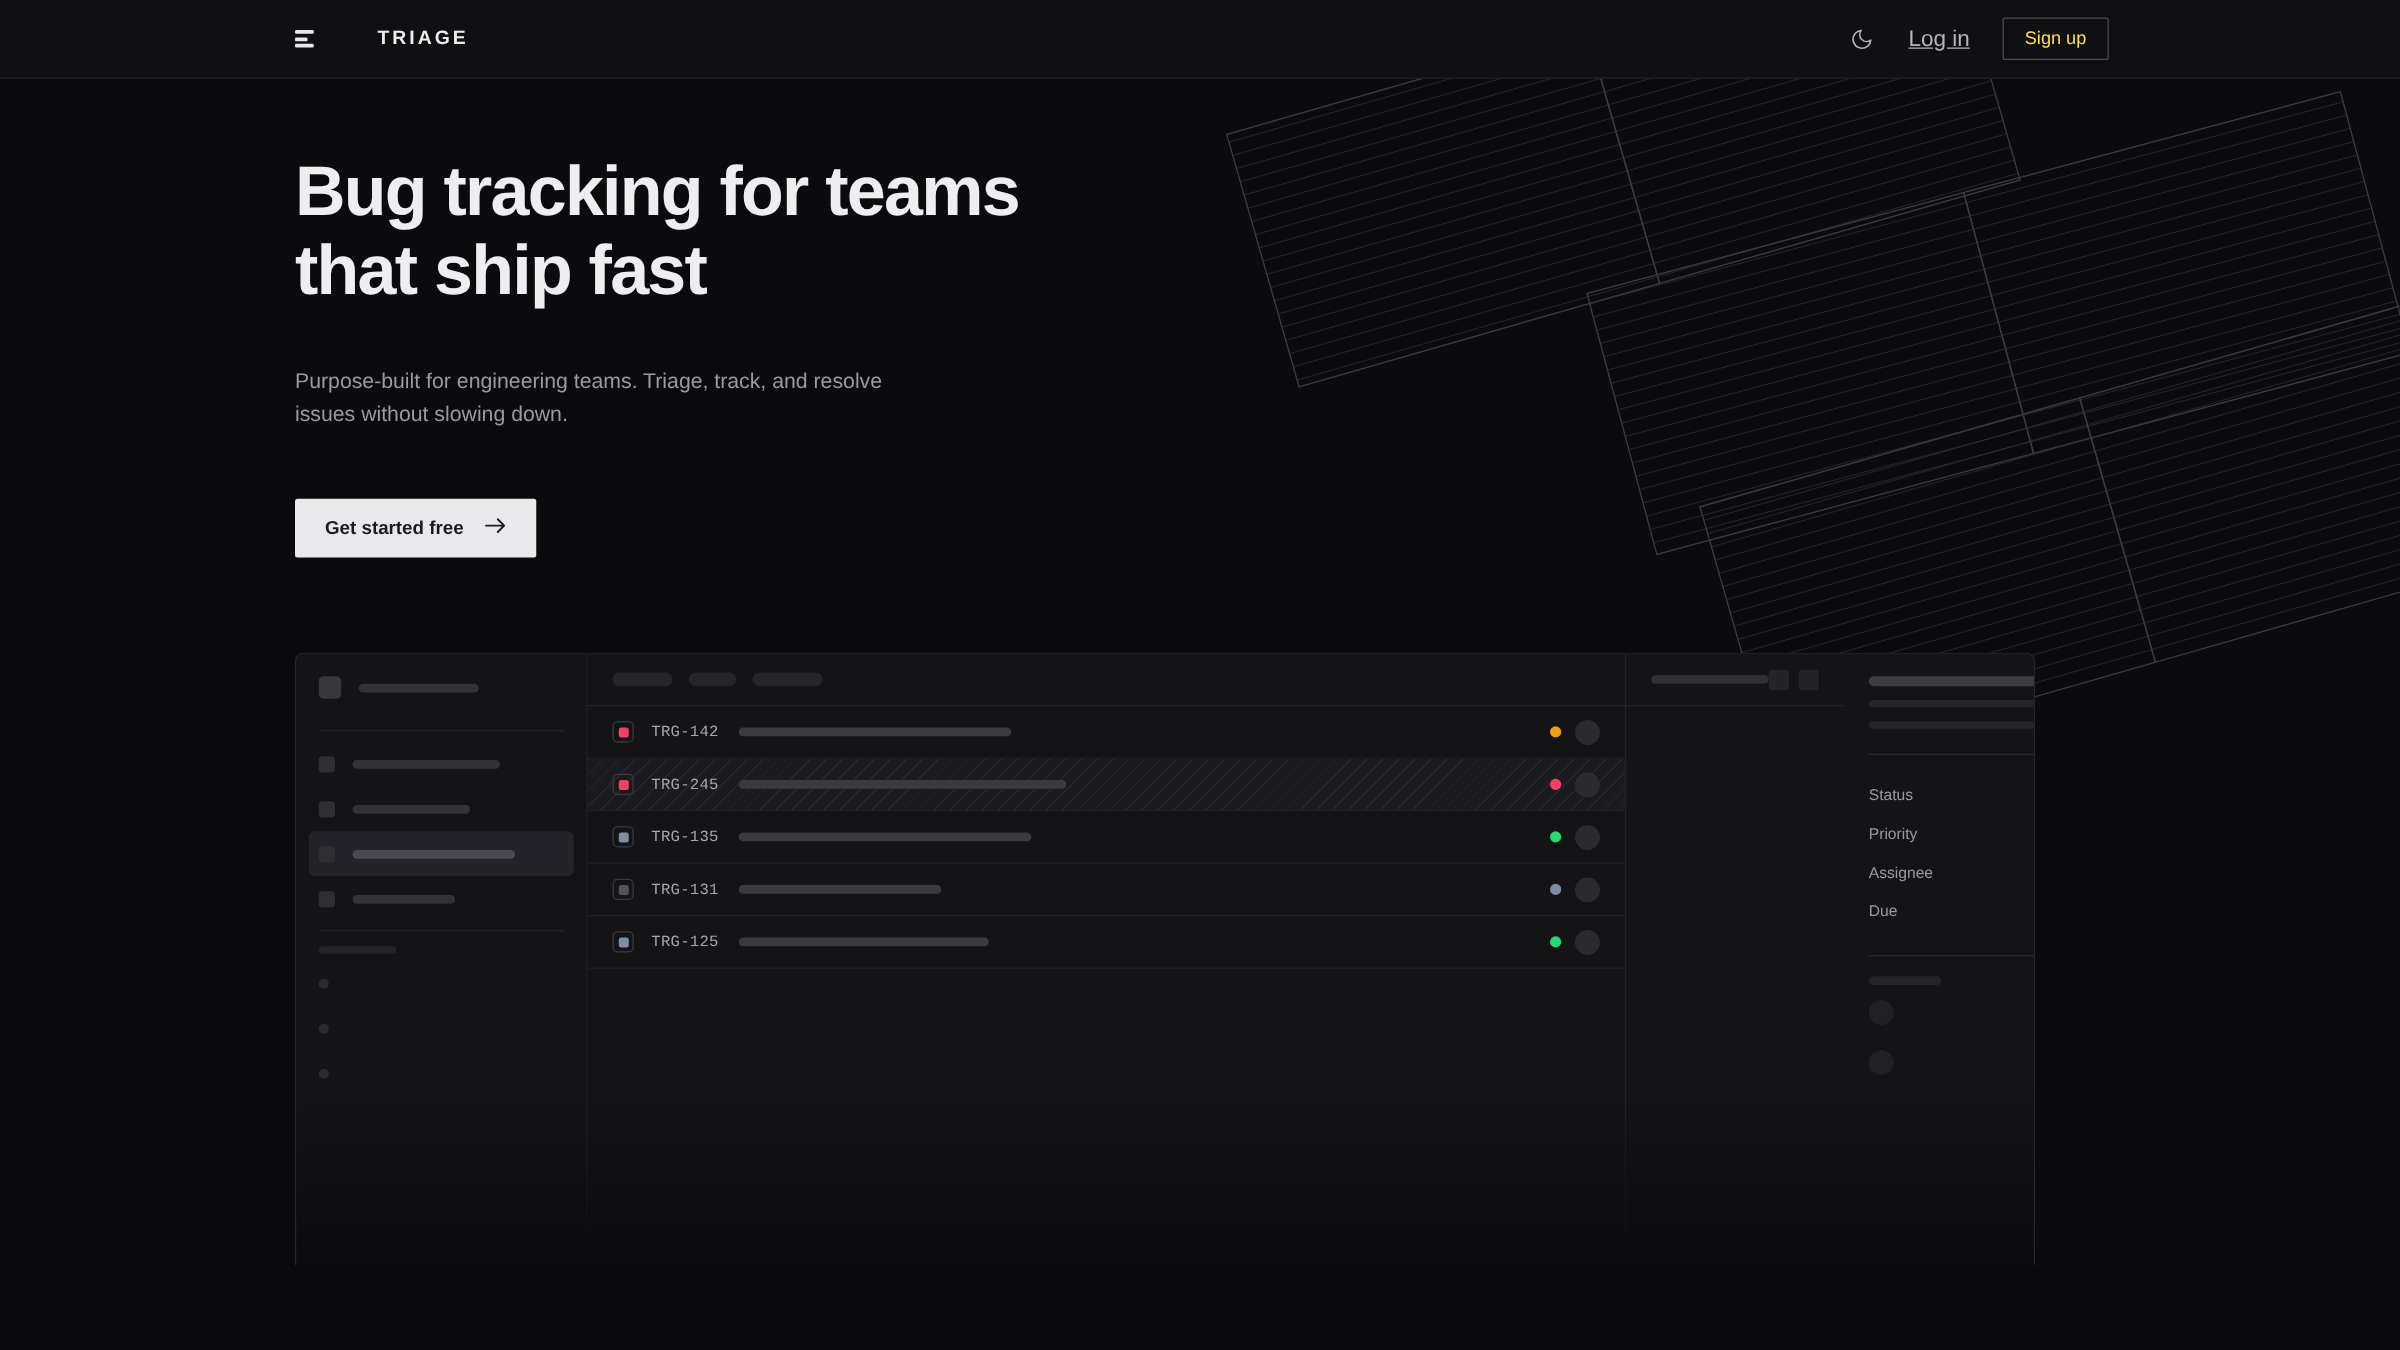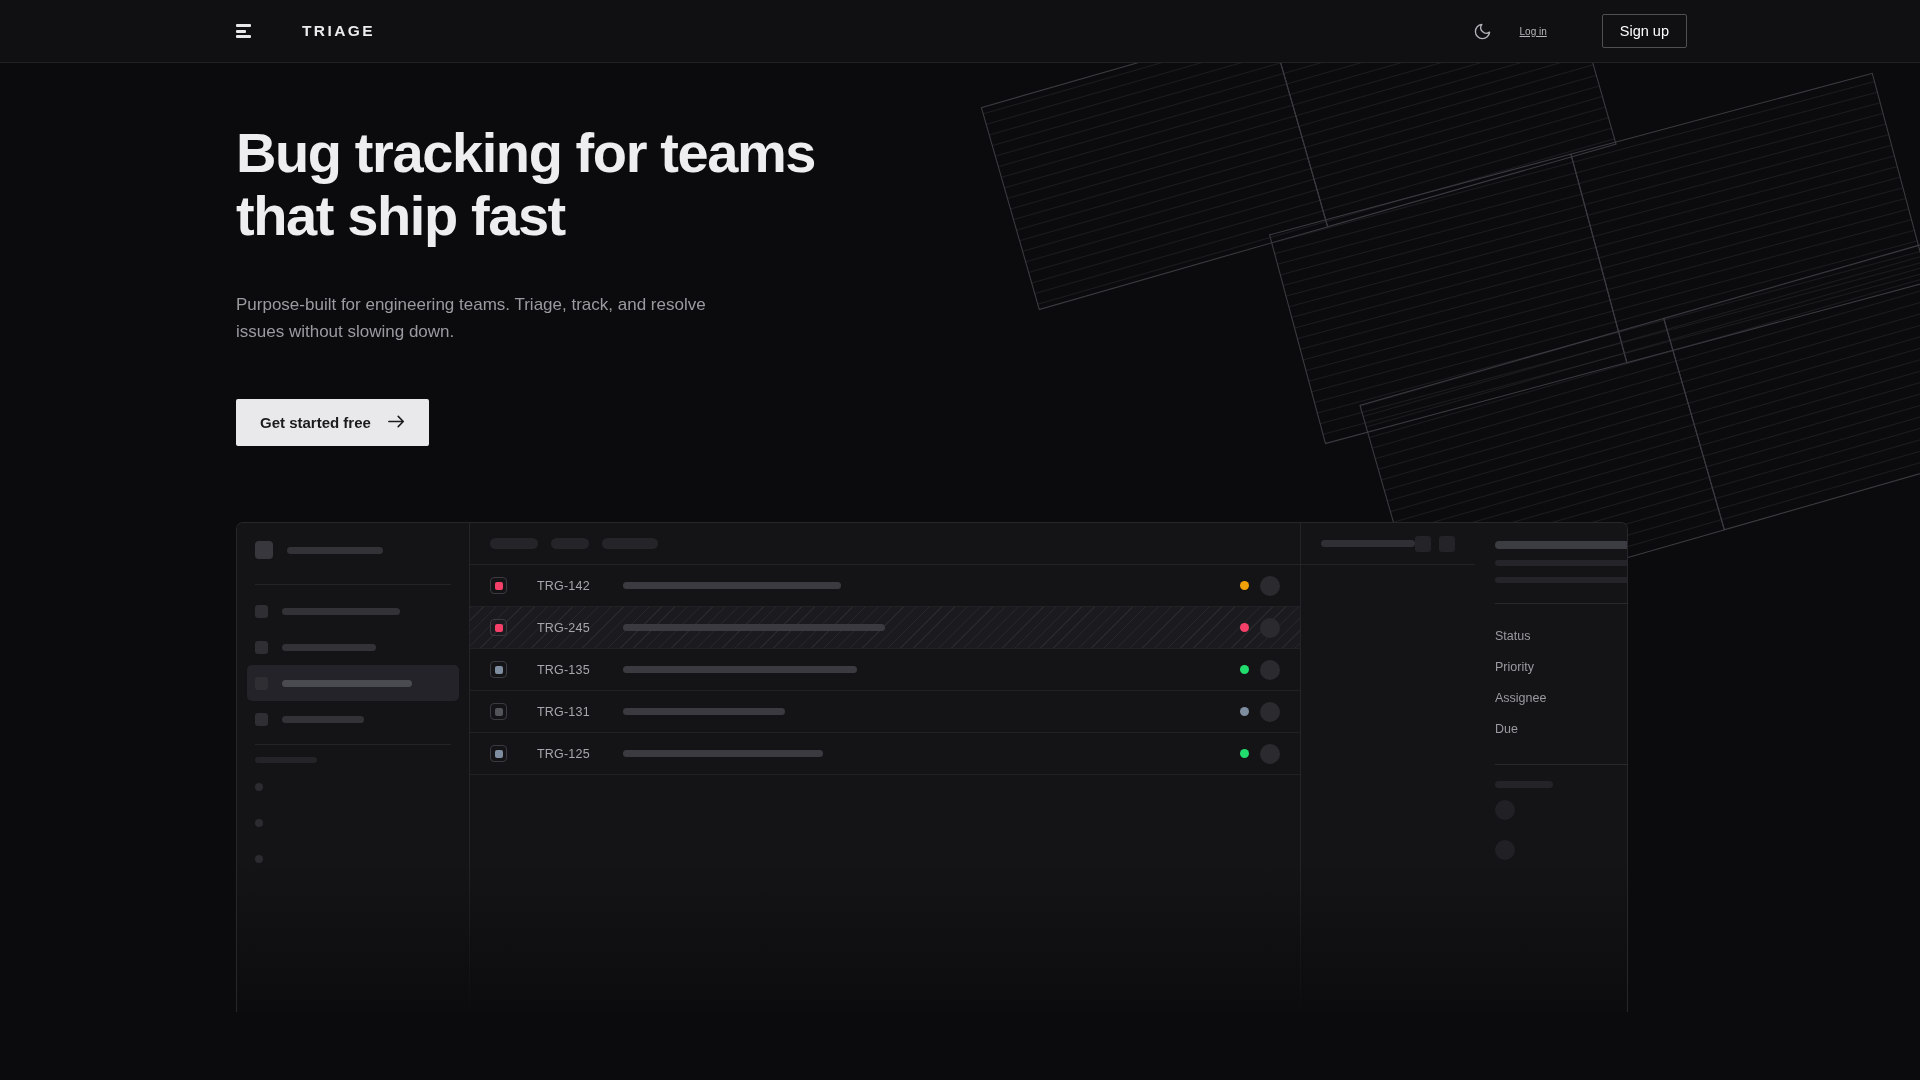--- a/index.html
+++ b/index.html
@@ -27,25 +27,25 @@
   .brand-icon i:nth-child(1) { width: 15px; }
   .brand-icon i:nth-child(2) { width: 10px; }
   .brand-icon i:nth-child(3) { width: 15px; }
   .brand-text {
     color: #ececee; font-size: 15.5px; font-weight: 700;
     letter-spacing: 2.4px;
     margin-left: 40px;
   }
   .nav-right { margin-left: auto; margin-right: 233px; display: flex; align-items: center; gap: 26px; }
   .moon-btn { width: 22px; height: 22px; display: flex; align-items: center; justify-content: center; }
-  .login-link { color: #b6b6ba; font-size: 10px; }
+  .login-link { color: #b6b6ba; font-size: 18px; }
   .signup-btn {
-    border: 1px solid #4e4e53; color: #ffffff; font-size: 14.5px;
+    border: 1px solid #4e4e53; color: #fde047; font-size: 14.5px;
     padding: 8px 17px; background: transparent; border-radius: 2px;
-    font-family: "Liberation Sans", sans-serif; cursor: pointer; margin-left: 29px;
+    font-family: "Liberation Sans", sans-serif; cursor: pointer;
   }
 
   
   .hero { position: absolute; left: 236px; top: 122px; z-index: 3; }
   .hero h1 {
     color: #eeeef0; font-size: 56px; line-height: 1.12; font-weight: 700;
     letter-spacing: -1.4px; max-width: 640px;
   }
   .hero p {
     margin-top: 45px; color: #9a9aa0; font-size: 17px; line-height: 1.58;
@@ -84,22 +84,22 @@
   .sb-item.active .bar { background: #4a4a51; }
   .sb-sec { height: 6px; width: 62px; border-radius: 3px; background: #232328; margin: 12px 0 6px; }
   .sb-mini { display: flex; align-items: center; height: 36px; }
   .sb-mini .cdot { width: 8px; height: 8px; border-radius: 50%; background: #2b2b30; }
 
   
   .list { flex: 1; border-right: 1px solid #242428; background: #141417; display: flex; flex-direction: column; min-width: 0; }
   .list-toolbar { height: 42px; display: flex; align-items: center; gap: 13px; padding: 0 20px; border-bottom: 1px solid #242428; }
   .chip { height: 11px; border-radius: 6px; background: #252529; }
   .row {
-    display: flex; align-items: center; gap: 30px; height: 42px; padding: 0 20px;
-    border-bottom: 1px solid #212125; position: relative;
+    display: flex; align-items: center; gap: 14px; height: 42px; padding: 0 20px;
+    border-bottom: 1px solid #212125; position: relative; font-family: Liberation Mono, monospace;
   }
   .row.sel { background: #1b1b1f; }
   .row.sel::before {
     content: ""; position: absolute; inset: 0; pointer-events: none;
     background: repeating-linear-gradient(135deg, rgba(255,255,255,0.055) 0 1px, rgba(255,255,255,0) 1px 9px);
   }
   .badge {
     width: 17px; height: 17px; border-radius: 4px; border: 1px solid #3a3a40;
     display: flex; align-items: center; justify-content: center; flex: none; position: relative; z-index: 2;
   }

